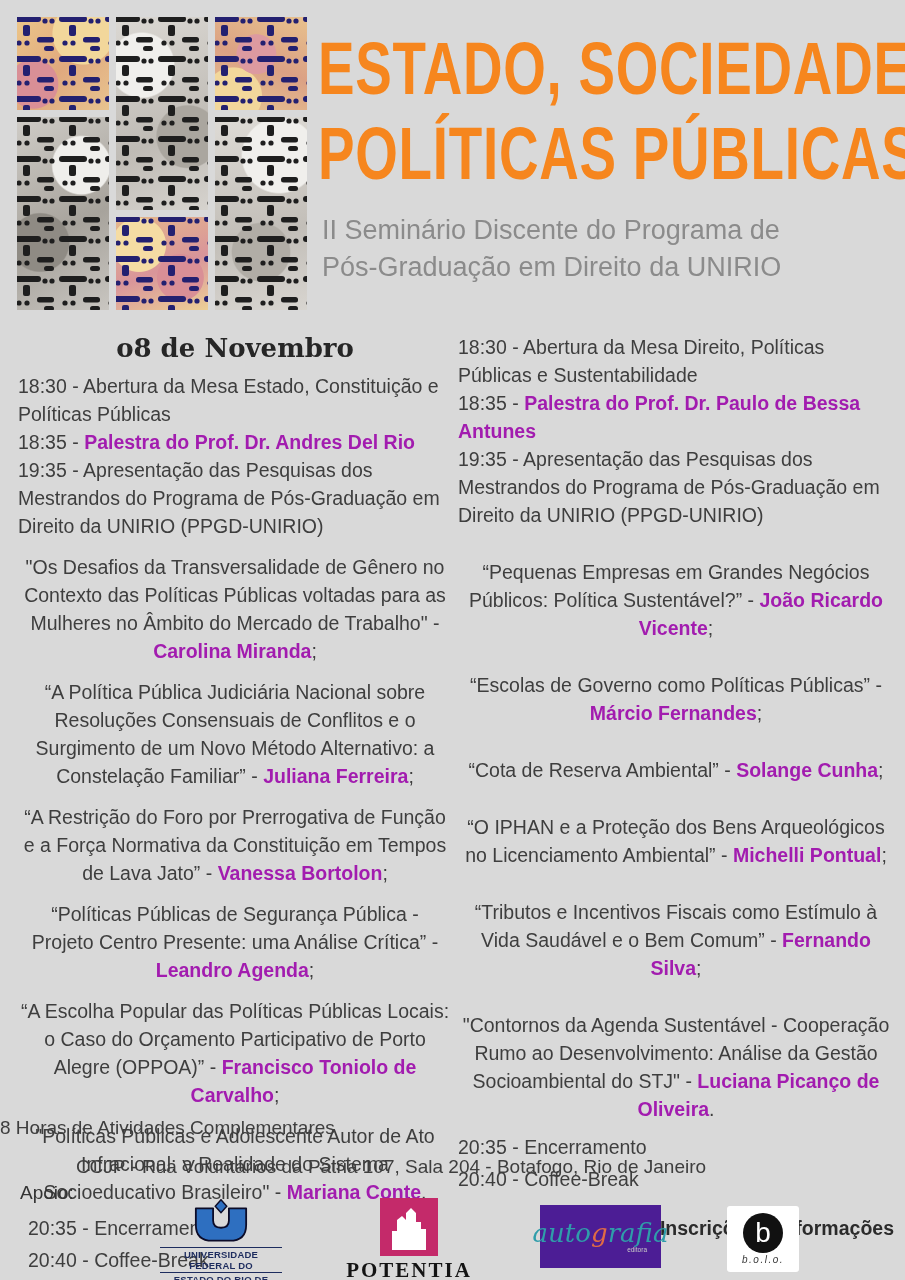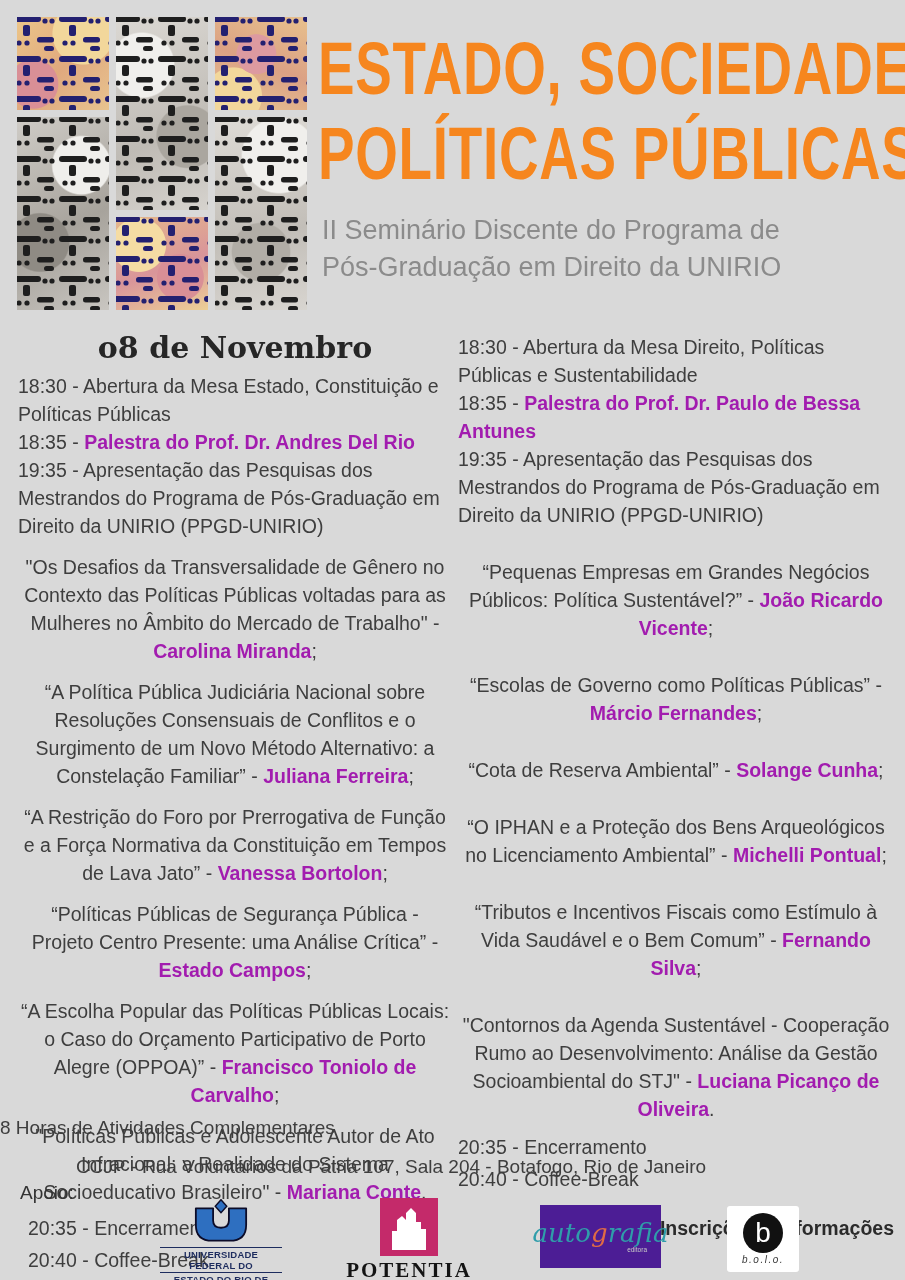--- a/index.html
+++ b/index.html
@@ -50,21 +50,21 @@
            font-weight:700; font-size:74px; line-height:85px; letter-spacing:1px;
            transform:scaleX(0.74); transform-origin:left top; white-space:nowrap; }
   .subtitle { position:absolute; left:322px; top:212px; color:#8b8b8b;
               font-size:27px; line-height:37px; }
 
   
   .col { position:absolute; font-size:19.5px; line-height:28px; }
   .col-left  { left:18px;  top:330px; width:434px; }
   .col-right { left:458px; top:333px; width:436px; }
   .day-heading { font-family:"DejaVu Serif","Liberation Serif",serif;
-                 font-size:30px; line-height:36px; font-weight:600; color:#262626;
+                 font-size:26px; line-height:36px; font-weight:600; color:#262626;
                  text-align:center; margin-bottom:6px; }
   .sched { color:#3e3e3e; }
   .sched b, .talk b, .closing b { color:#a21caf; }
   .talk { text-align:center; }
   .col-left  .talk { margin-top:13px; }
   .col-right .talk { margin-top:29px; }
   .closing { margin-top:4px; }
   .col-left .closings { padding-left:10px; margin-top:8px; }
   .col-right .closings { margin-top:10px; }
   .inscriptions { margin-top:22px; text-align:right; font-weight:700; color:#2b2b2b;
@@ -186,21 +186,21 @@
 <div class="col col-left">
   <div class="day-heading">o8 de Novembro</div>
   <div class="sched">
     <p><span>18:30 - Abertura da Mesa Estado, Constituição e Políticas Públicas</span></p>
     <p><span>18:35 - </span><b>Palestra do Prof. Dr. Andres Del Rio</b></p>
     <p><span>19:35 - Apresentação das Pesquisas dos Mestrandos do Programa de Pós-Graduação em Direito da UNIRIO (PPGD-UNIRIO)</span></p>
   </div>
   <p class="talk"><span>"Os Desafios da Transversalidade de Gênero no Contexto das Políticas Públicas voltadas para as Mulheres no Âmbito do Mercado de Trabalho" - </span><b>Carolina Miranda</b><span>;</span></p>
   <p class="talk"><span>“A Política Pública Judiciária Nacional sobre Resoluções Consensuais de Conflitos e o Surgimento de um Novo Método Alternativo: a Constelação Familiar” - </span><b>Juliana Ferreira</b><span>;</span></p>
   <p class="talk"><span>“A Restrição do Foro por Prerrogativa de Função e a Força Normativa da Constituição em Tempos de Lava Jato” - </span><b>Vanessa Bortolon</b><span>;</span></p>
-  <p class="talk"><span>“Políticas Públicas de Segurança Pública - Projeto Centro Presente: uma Análise Crítica” - </span><b>Estado Campos</b><span>;</span></p>
+  <p class="talk"><span>“Políticas Públicas de Segurança Pública - Projeto Centro Presente: uma Análise Crítica” - </span><b>Leandro Agenda</b><span>;</span></p>
   <p class="talk"><span>“A Escolha Popular das Políticas Públicas Locais: o Caso do Orçamento Participativo de Porto Alegre (OPPOA)” - </span><b>Francisco Toniolo de Carvalho</b><span>;</span></p>
   <p class="talk"><span>"Políticas Públicas e Adolescente Autor de Ato Infracional: a Realidade do Sistema Socioeducativo Brasileiro" - </span><b>Mariana Conte</b><span>.</span></p>
   <div class="closings">
     <p class="closing">20:35 - Encerramento</p>
     <p class="closing">20:40 - Coffee-Break</p>
   </div>
 </div>
 
 <div class="col col-right">
   <div class="sched">

